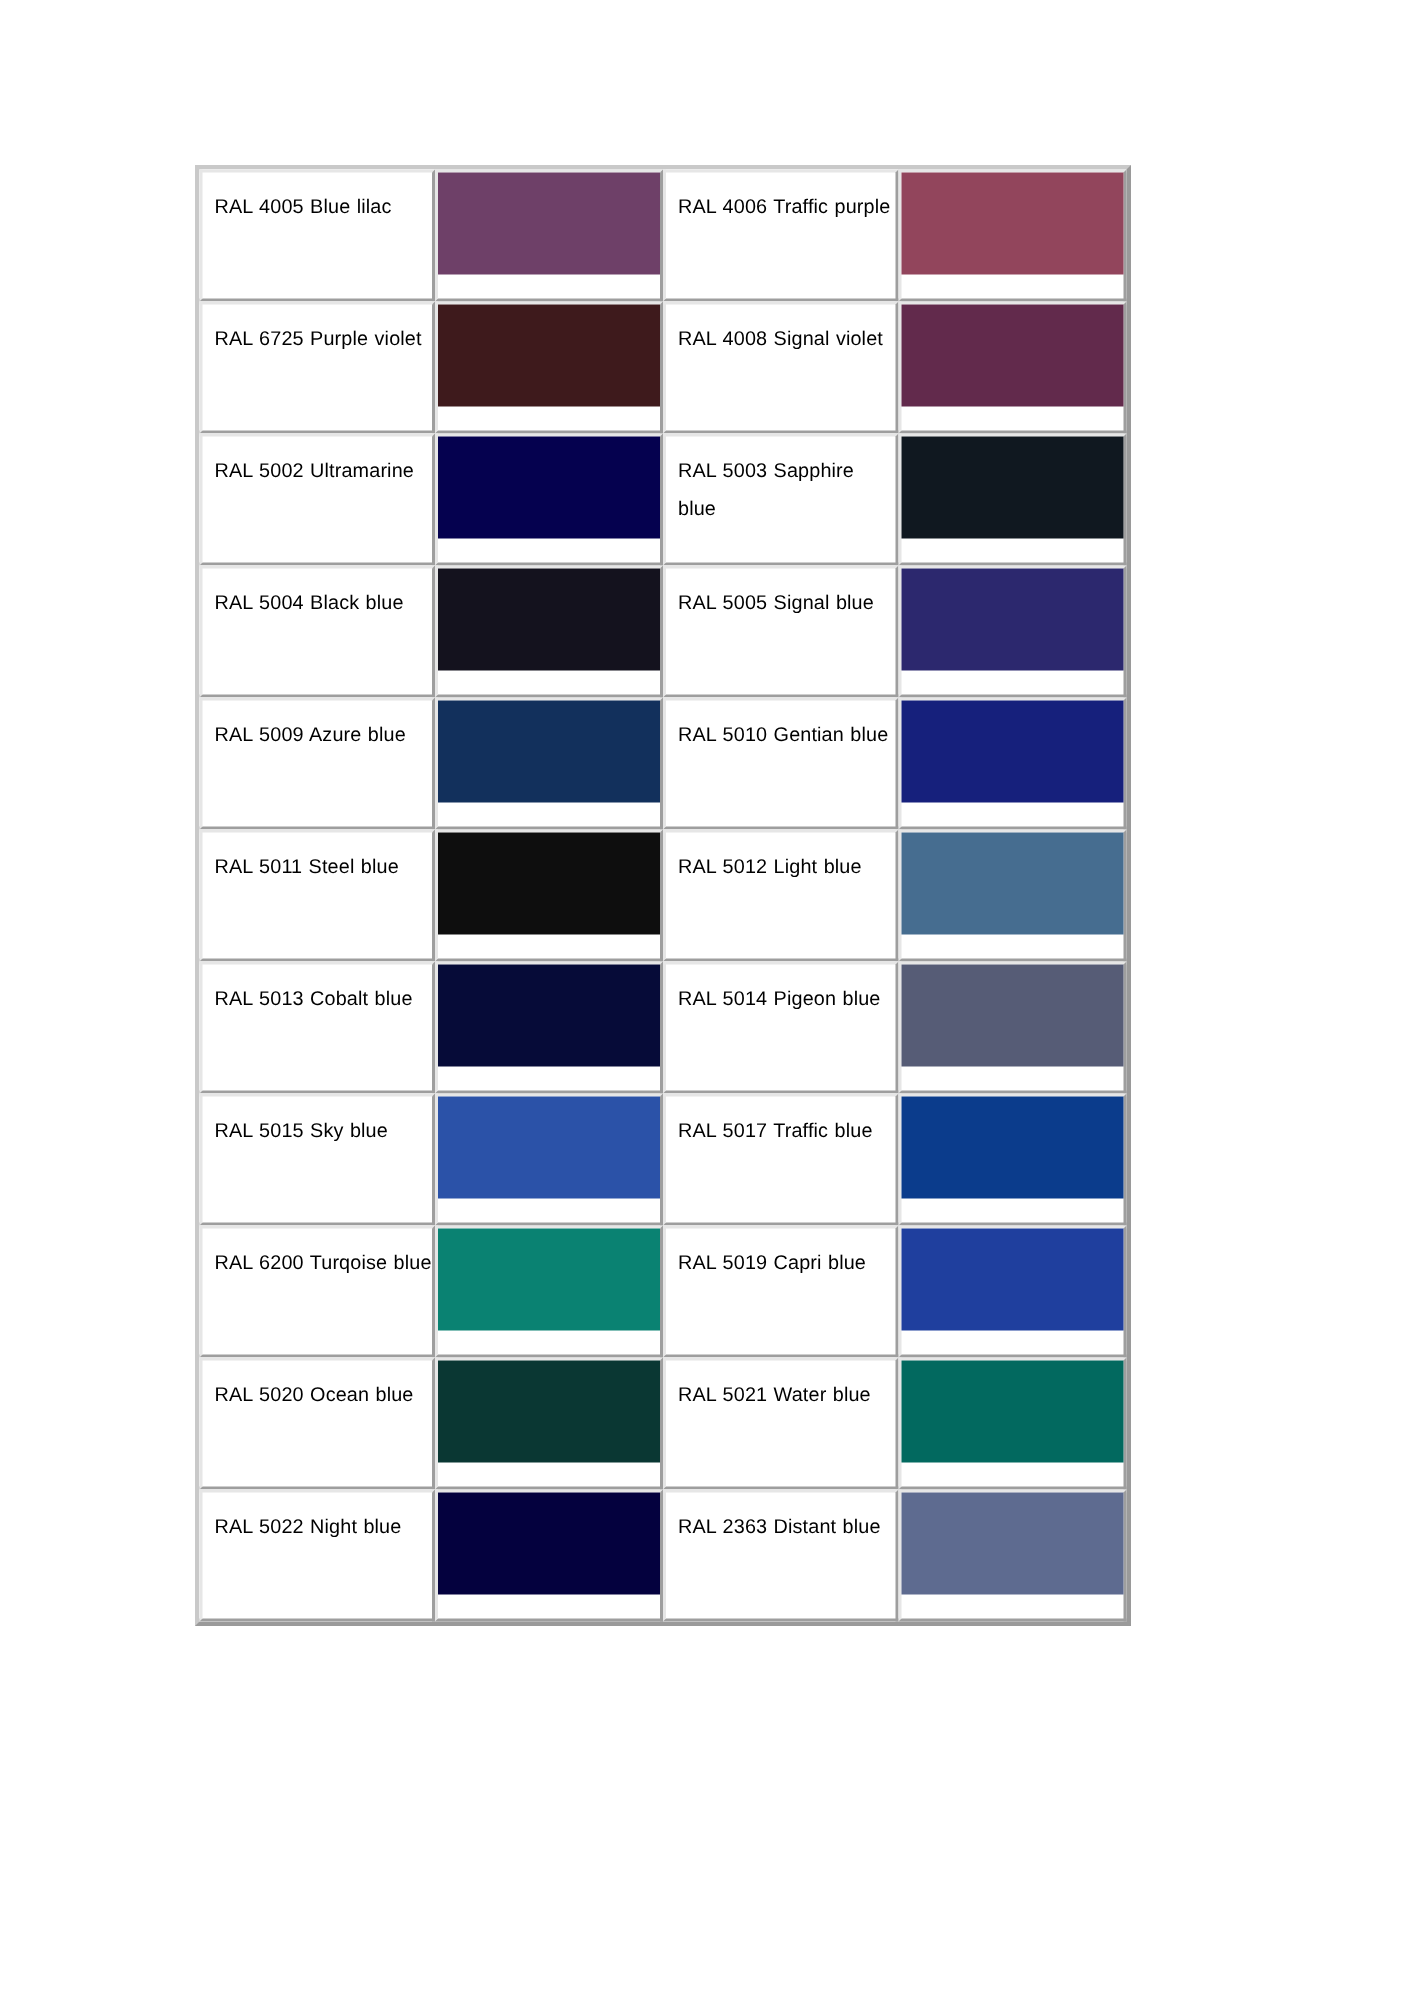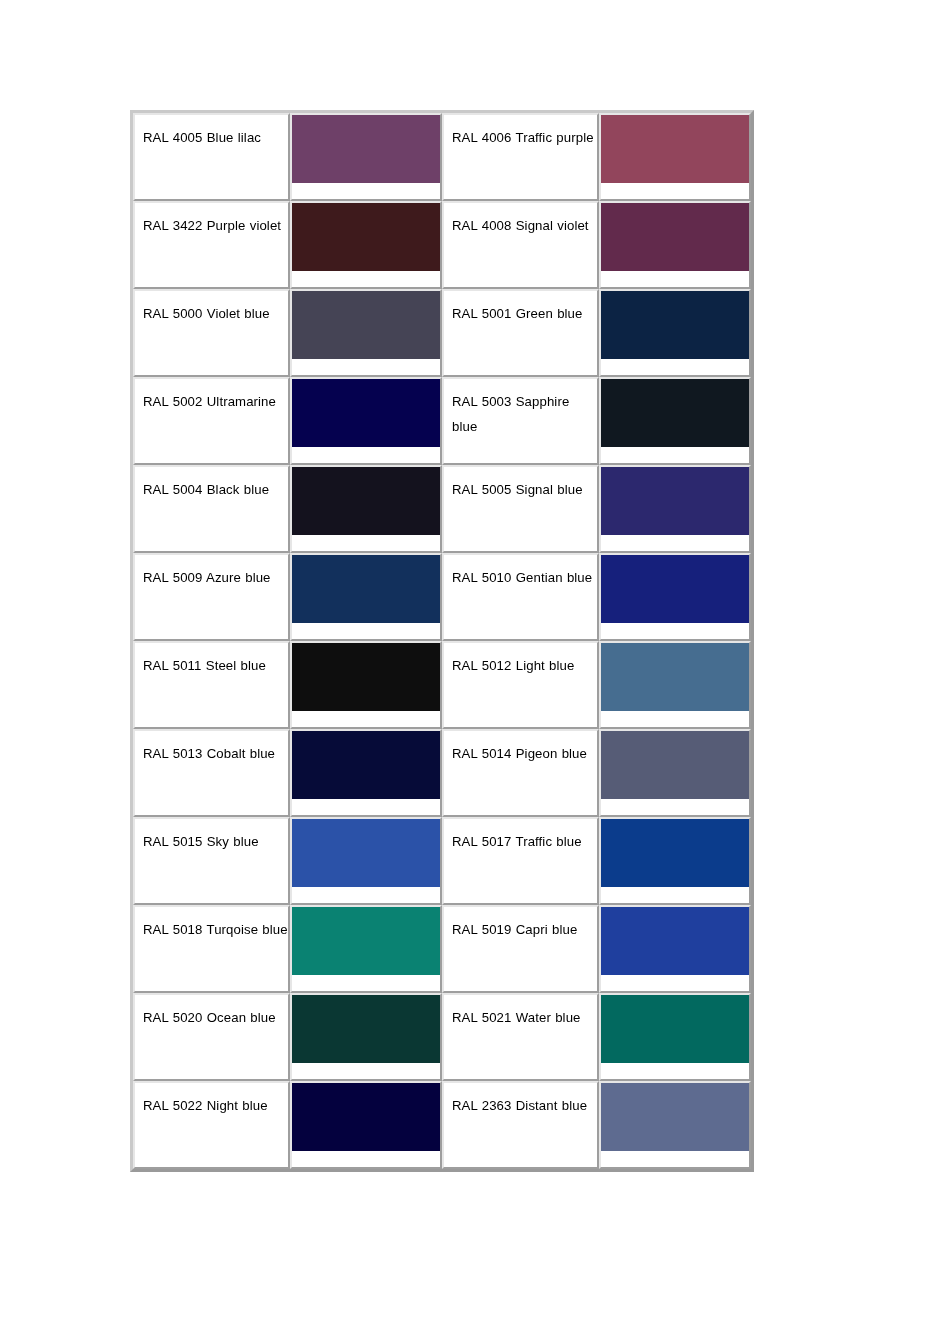--- a/index.html
+++ b/index.html
@@ -85,37 +85,27 @@
           <td class="label-cell">RAL 4005 Blue lilac</td>
           <td class="swatch-cell">
             <span class="swatch" style="background-color: rgb(110, 64, 104);"></span>
           </td>
           <td class="label-cell">RAL 4006 Traffic purple</td>
           <td class="swatch-cell">
             <span class="swatch" style="background-color: rgb(146, 69, 92);"></span>
           </td>
         </tr>
         <tr>
-          <td class="label-cell">RAL 3422 Purple violet</td>
+          <td class="label-cell">RAL 6725 Purple violet</td>
           <td class="swatch-cell">
             <span class="swatch" style="background-color: rgb(62, 26, 28);"></span>
           </td>
           <td class="label-cell">RAL 4008 Signal violet</td>
           <td class="swatch-cell">
             <span class="swatch" style="background-color: rgb(98, 42, 76);"></span>
-          </td>
-        </tr>
-        <tr>
-          <td class="label-cell">RAL 5000 Violet blue</td>
-          <td class="swatch-cell">
-            <span class="swatch" style="background-color: rgb(69, 68, 85);"></span>
-          </td>
-          <td class="label-cell">RAL 5001 Green blue</td>
-          <td class="swatch-cell">
-            <span class="swatch" style="background-color: rgb(12, 35, 68);"></span>
           </td>
         </tr>
         <tr>
           <td class="label-cell">RAL 5002 Ultramarine</td>
           <td class="swatch-cell">
             <span class="swatch" style="background-color: rgb(5, 1, 79);"></span>
           </td>
           <td class="label-cell">RAL 5003 Sapphire blue</td>
           <td class="swatch-cell">
             <span class="swatch" style="background-color: rgb(16, 24, 32);"></span>
@@ -165,21 +155,21 @@
           <td class="label-cell">RAL 5015 Sky blue</td>
           <td class="swatch-cell">
             <span class="swatch" style="background-color: rgb(43, 82, 168);"></span>
           </td>
           <td class="label-cell">RAL 5017 Traffic blue</td>
           <td class="swatch-cell">
             <span class="swatch" style="background-color: rgb(11, 60, 140);"></span>
           </td>
         </tr>
         <tr>
-          <td class="label-cell">RAL 5018 Turqoise blue</td>
+          <td class="label-cell">RAL 6200 Turqoise blue</td>
           <td class="swatch-cell">
             <span class="swatch" style="background-color: rgb(10, 130, 114);"></span>
           </td>
           <td class="label-cell">RAL 5019 Capri blue</td>
           <td class="swatch-cell">
             <span class="swatch" style="background-color: rgb(31, 63, 158);"></span>
           </td>
         </tr>
         <tr>
           <td class="label-cell">RAL 5020 Ocean blue</td>

